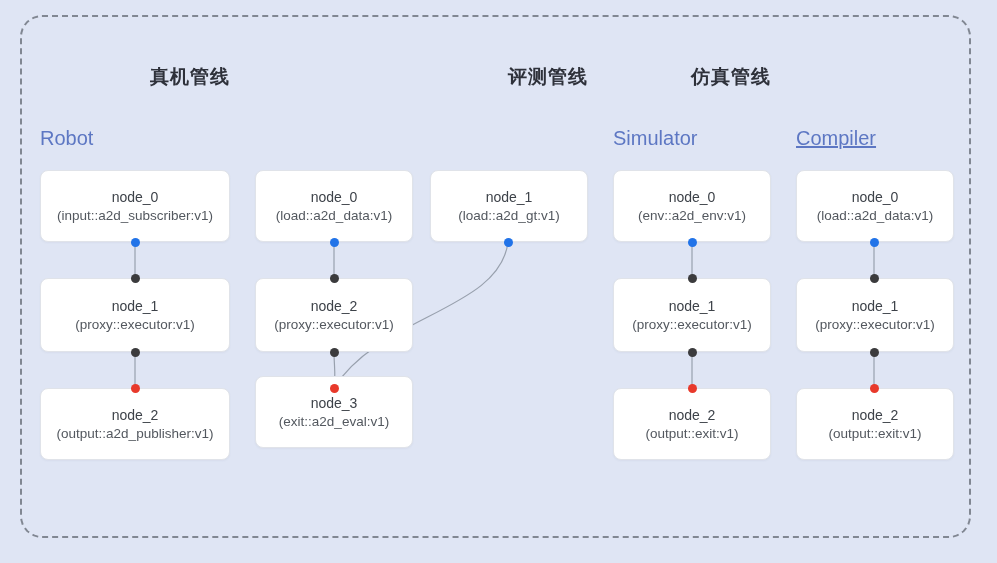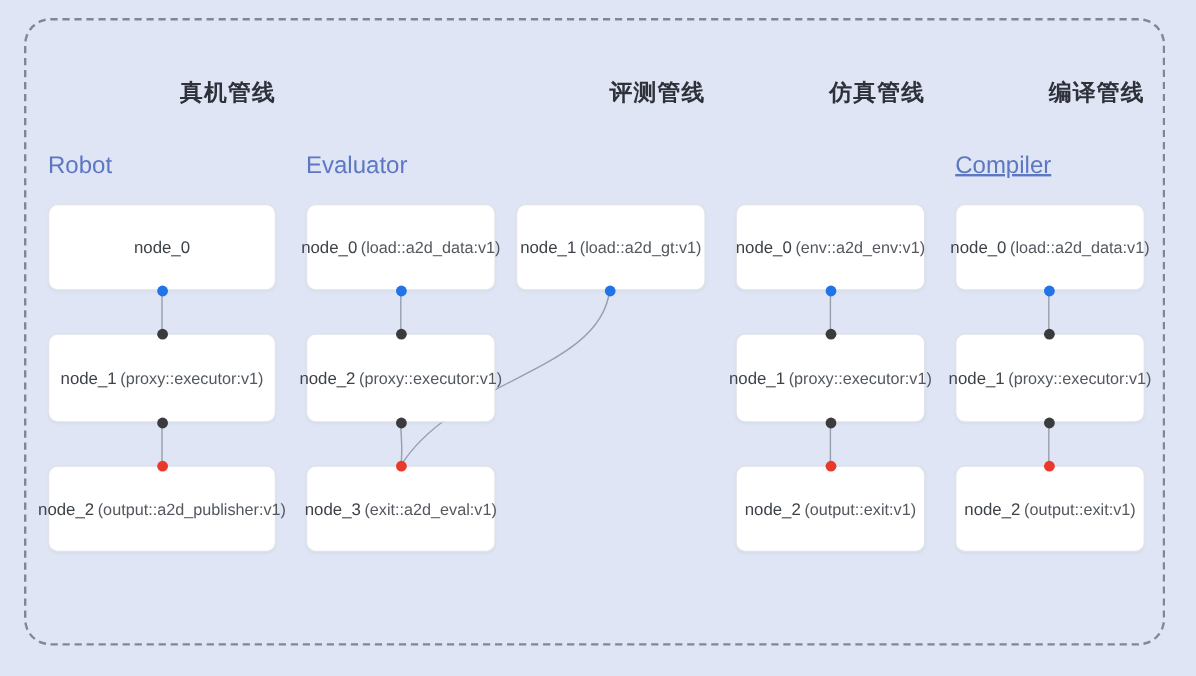--- a/index.html
+++ b/index.html
@@ -41,21 +41,21 @@
     position:absolute;left:0;top:0;
     z-index:1;
   }
   .node{
     position:absolute;
     z-index:2;
     background:#ffffff;
     border:1px solid #e0e3e9;
     border-radius:8px;
     box-shadow:0 1px 2px rgba(60,70,100,0.05);
-    display:flex;flex-direction:row;
+    display:flex;flex-direction:column;
     align-items:center;justify-content:center;
     gap:3px;
     box-sizing:border-box;
   }
   .node-label{
     font-size:14px;
     color:#3d4249;
   }
   .node-type{
     font-size:13.5px;
@@ -74,24 +74,23 @@
 </head>
 <body>
 
 <div class="canvas">
 
   <div class="frame"></div>
 
   <div class="pipeline-title-zh" style="left:40px;width:190px;">真机管线</div>
   <div class="pipeline-title-zh" style="left:255px;width:333px;">评测管线</div>
   <div class="pipeline-title-zh" style="left:613px;width:158px;">仿真管线</div>
-  <div class="pipeline-title-zh" style="left:796px;width:158px;">编译管线</div>
 
   <div class="pipeline-title-en" style="left:40px;width:190px;">Robot</div>
-  <div class="pipeline-title-en" style="left:255px;width:333px;">Evaluator</div>
+  <div class="pipeline-title-en" style="left:613px;width:158px;">Simulator</div>
   <div class="pipeline-title-en" style="left:796px;width:158px;text-decoration:underline;">Compiler</div>
 
   <svg class="edges" width="997" height="563">
     <g fill="none" stroke="#98a0ad" stroke-width="1.2">
 
       <path d="M135,242 L135,278"></path>
       <path d="M135,352 L135,388"></path>
 
       <path d="M334,242 L334,278"></path>
       <path d="M334,352 C334,365 336,375 334,388"></path>
@@ -100,20 +99,21 @@
       <path d="M692,242 L692,278"></path>
       <path d="M692,352 L692,388"></path>
 
       <path d="M874,242 L874,278"></path>
       <path d="M874,352 L874,388"></path>
     </g>
   </svg>
 
   <div class="node" style="left:40px;top:170px;width:190px;height:72px;">
     <div class="node-label">node_0</div>
+    <div class="node-type">(input::a2d_subscriber:v1)</div>
   </div>
   <div class="node" style="left:40px;top:278px;width:190px;height:74px;">
     <div class="node-label">node_1</div>
     <div class="node-type">(proxy::executor:v1)</div>
   </div>
   <div class="node" style="left:40px;top:388px;width:190px;height:72px;">
     <div class="node-label">node_2</div>
     <div class="node-type">(output::a2d_publisher:v1)</div>
   </div>
 
@@ -122,21 +122,21 @@
     <div class="node-type">(load::a2d_data:v1)</div>
   </div>
   <div class="node" style="left:430px;top:170px;width:158px;height:72px;">
     <div class="node-label">node_1</div>
     <div class="node-type">(load::a2d_gt:v1)</div>
   </div>
   <div class="node" style="left:255px;top:278px;width:158px;height:74px;">
     <div class="node-label">node_2</div>
     <div class="node-type">(proxy::executor:v1)</div>
   </div>
-  <div class="node" style="left:255px;top:388px;width:158px;height:72px;">
+  <div class="node" style="left:255px;top:376px;width:158px;height:72px;">
     <div class="node-label">node_3</div>
     <div class="node-type">(exit::a2d_eval:v1)</div>
   </div>
 
   <div class="node" style="left:613px;top:170px;width:158px;height:72px;">
     <div class="node-label">node_0</div>
     <div class="node-type">(env::a2d_env:v1)</div>
   </div>
   <div class="node" style="left:613px;top:278px;width:158px;height:74px;">
     <div class="node-label">node_1</div>

